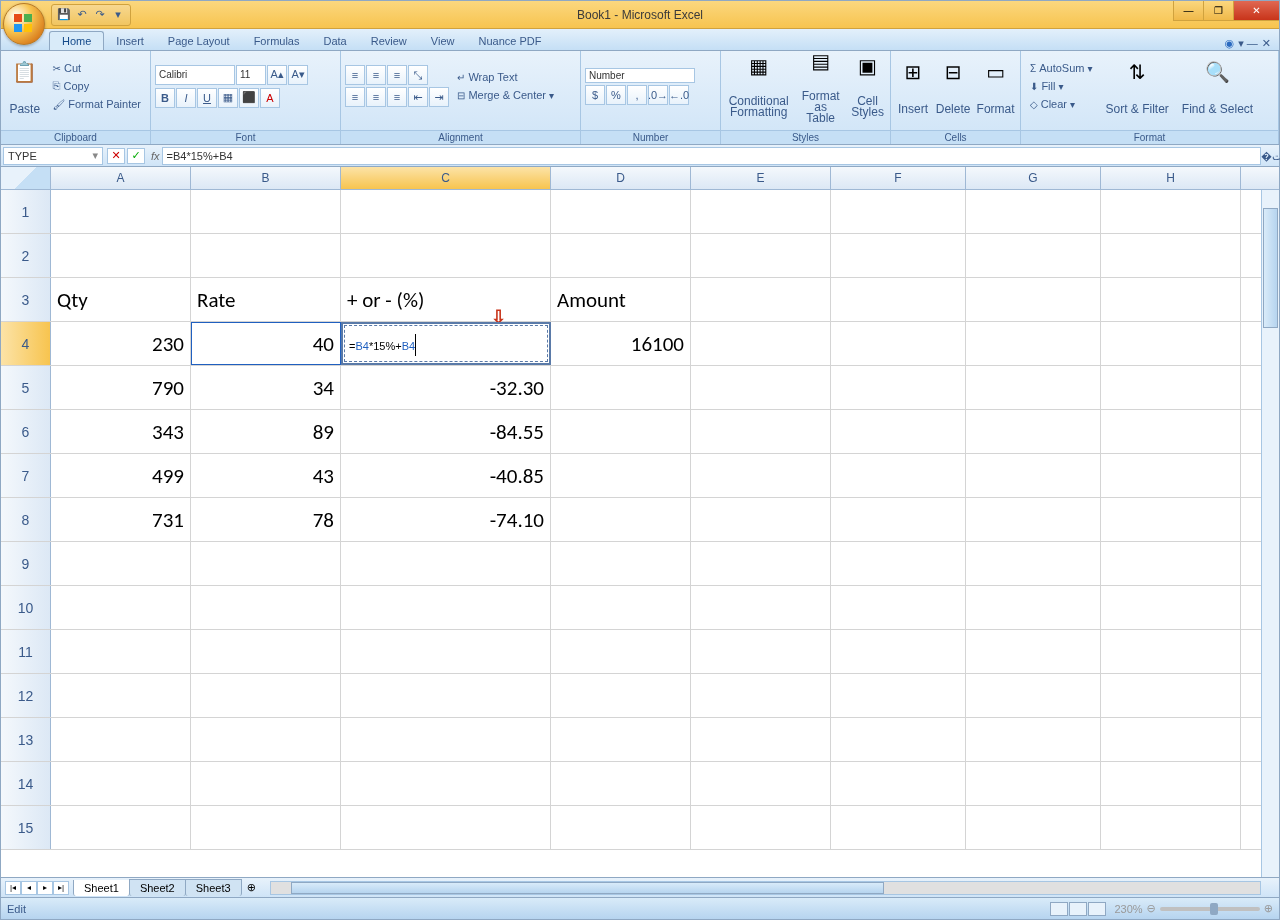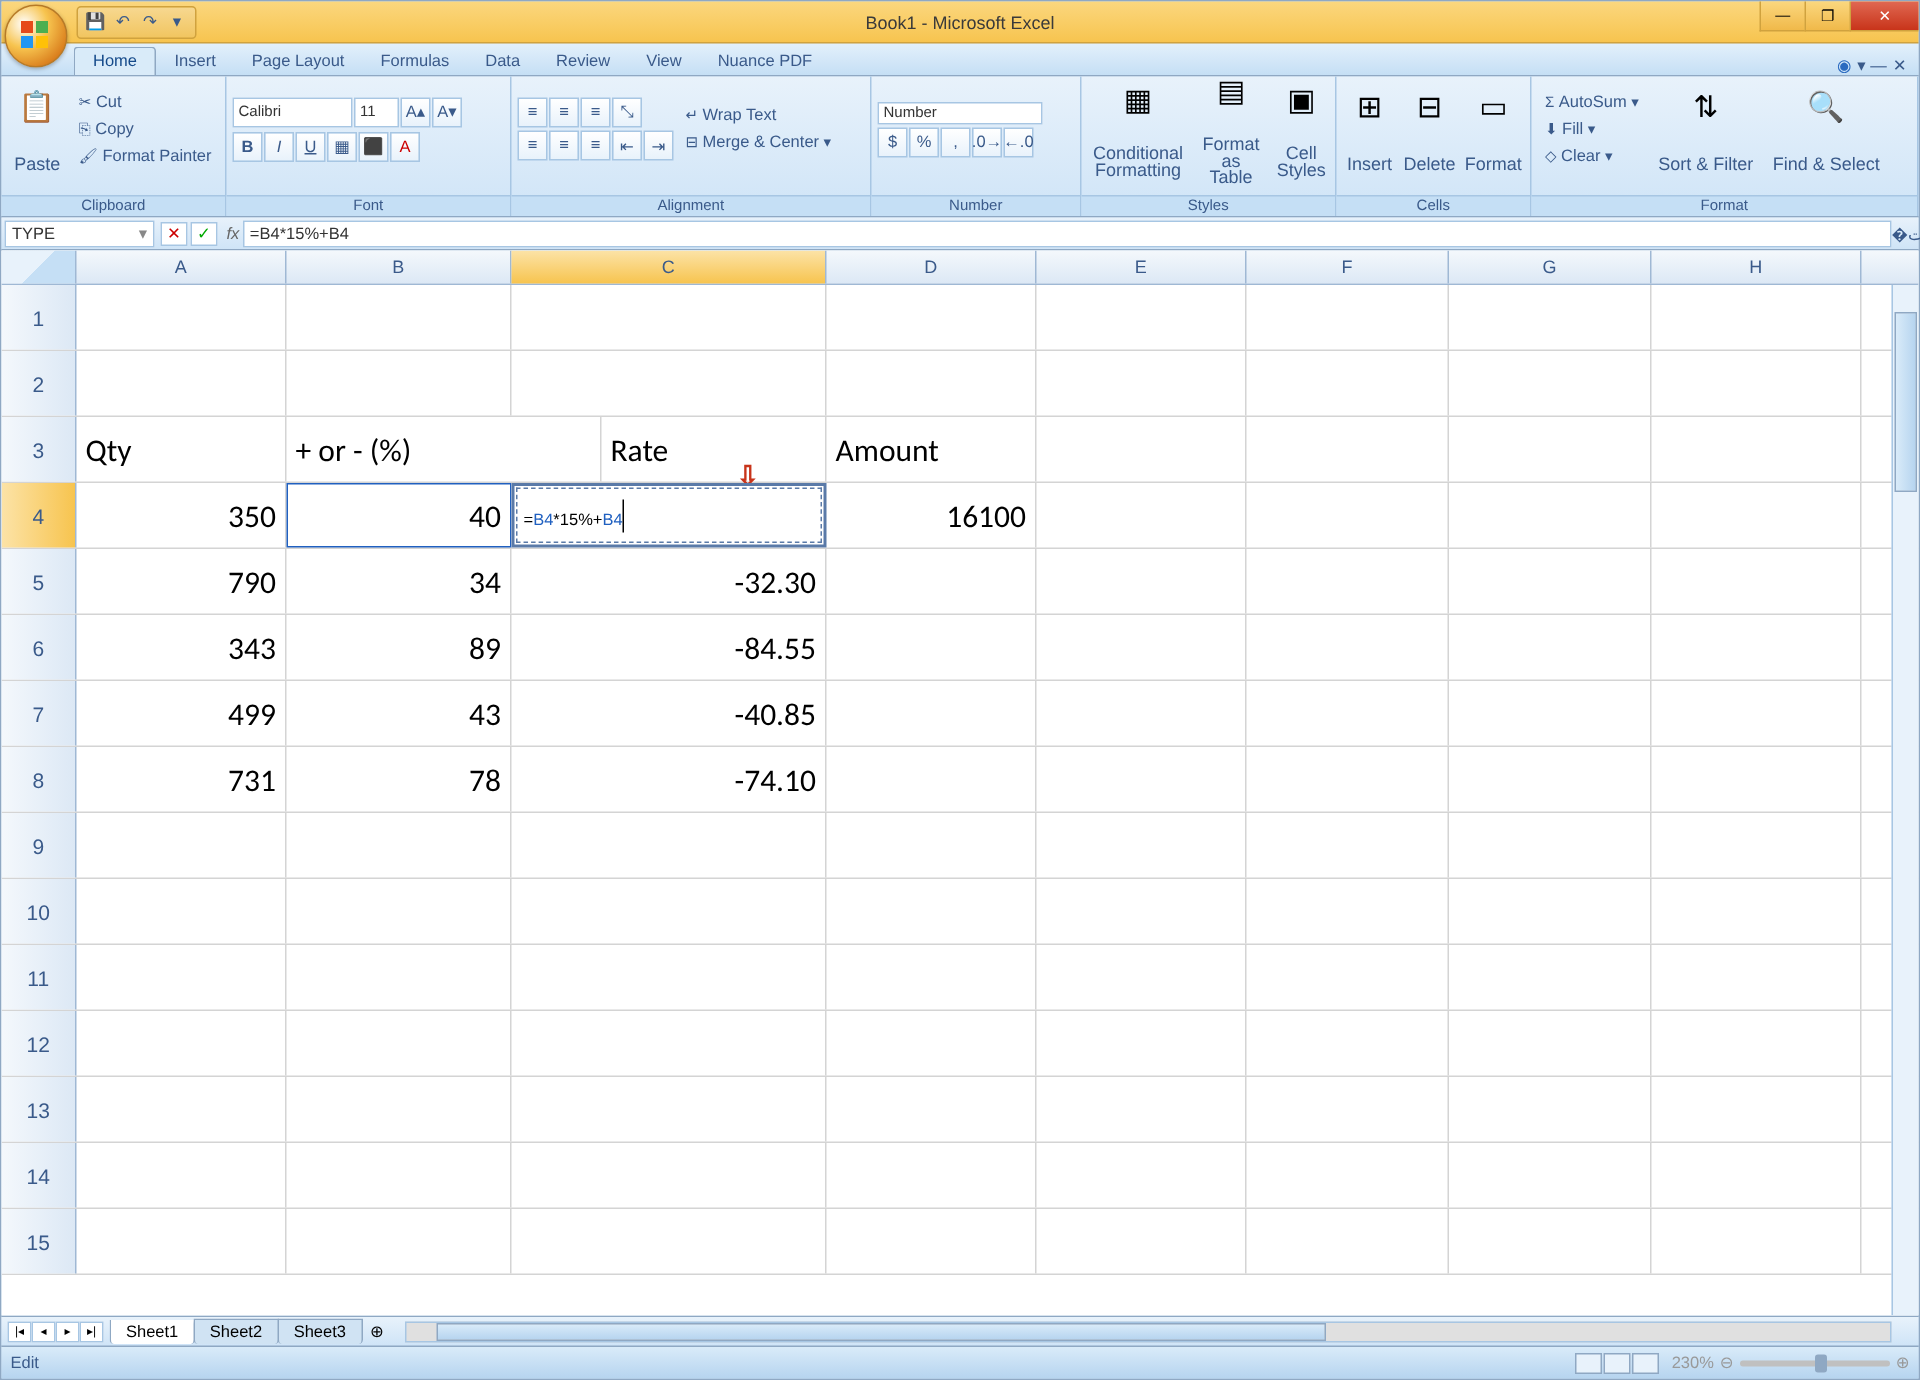--- a/index.html
+++ b/index.html
@@ -311,31 +311,31 @@
           <div class="cell" style="width: 210px;"></div>
           <div class="cell" style="width: 140px;"></div>
           <div class="cell" style="width: 140px;"></div>
           <div class="cell" style="width: 135px;"></div>
           <div class="cell" style="width: 135px;"></div>
           <div class="cell" style="width: 140px;"></div>
         </div>
         <div class="gridrow">
           <div class="rowh">3</div>
           <div class="cell" style="width: 140px;">Qty</div>
+          <div class="cell" style="width: 150px;">Rate</div>
           <div class="cell" style="width: 210px;">+ or - (%)</div>
-          <div class="cell" style="width: 150px;">Rate</div>
           <div class="cell" style="width: 140px;">Amount</div>
           <div class="cell" style="width: 140px;"></div>
           <div class="cell" style="width: 135px;"></div>
           <div class="cell" style="width: 135px;"></div>
           <div class="cell" style="width: 140px;"></div>
         </div>
         <div class="gridrow">
           <div class="rowh sel">4</div>
-          <div class="cell r" style="width: 140px;">350</div>
+          <div class="cell r" style="width: 140px;">230</div>
           <div class="cell r ref" style="width: 150px;">40</div>
           <div class="cell editing" style="width: 210px;">
             <span class="formula-text"><span class="op">=</span><span class="ref1">B4</span><span class="op">*15%+</span><span class="ref1">B4</span><span class="caret"></span></span>
           </div>
           <div class="cell r" style="width: 140px;">16100</div>
           <div class="cell" style="width: 140px;"></div>
           <div class="cell" style="width: 135px;"></div>
           <div class="cell" style="width: 135px;"></div>
           <div class="cell" style="width: 140px;"></div>
         </div>

